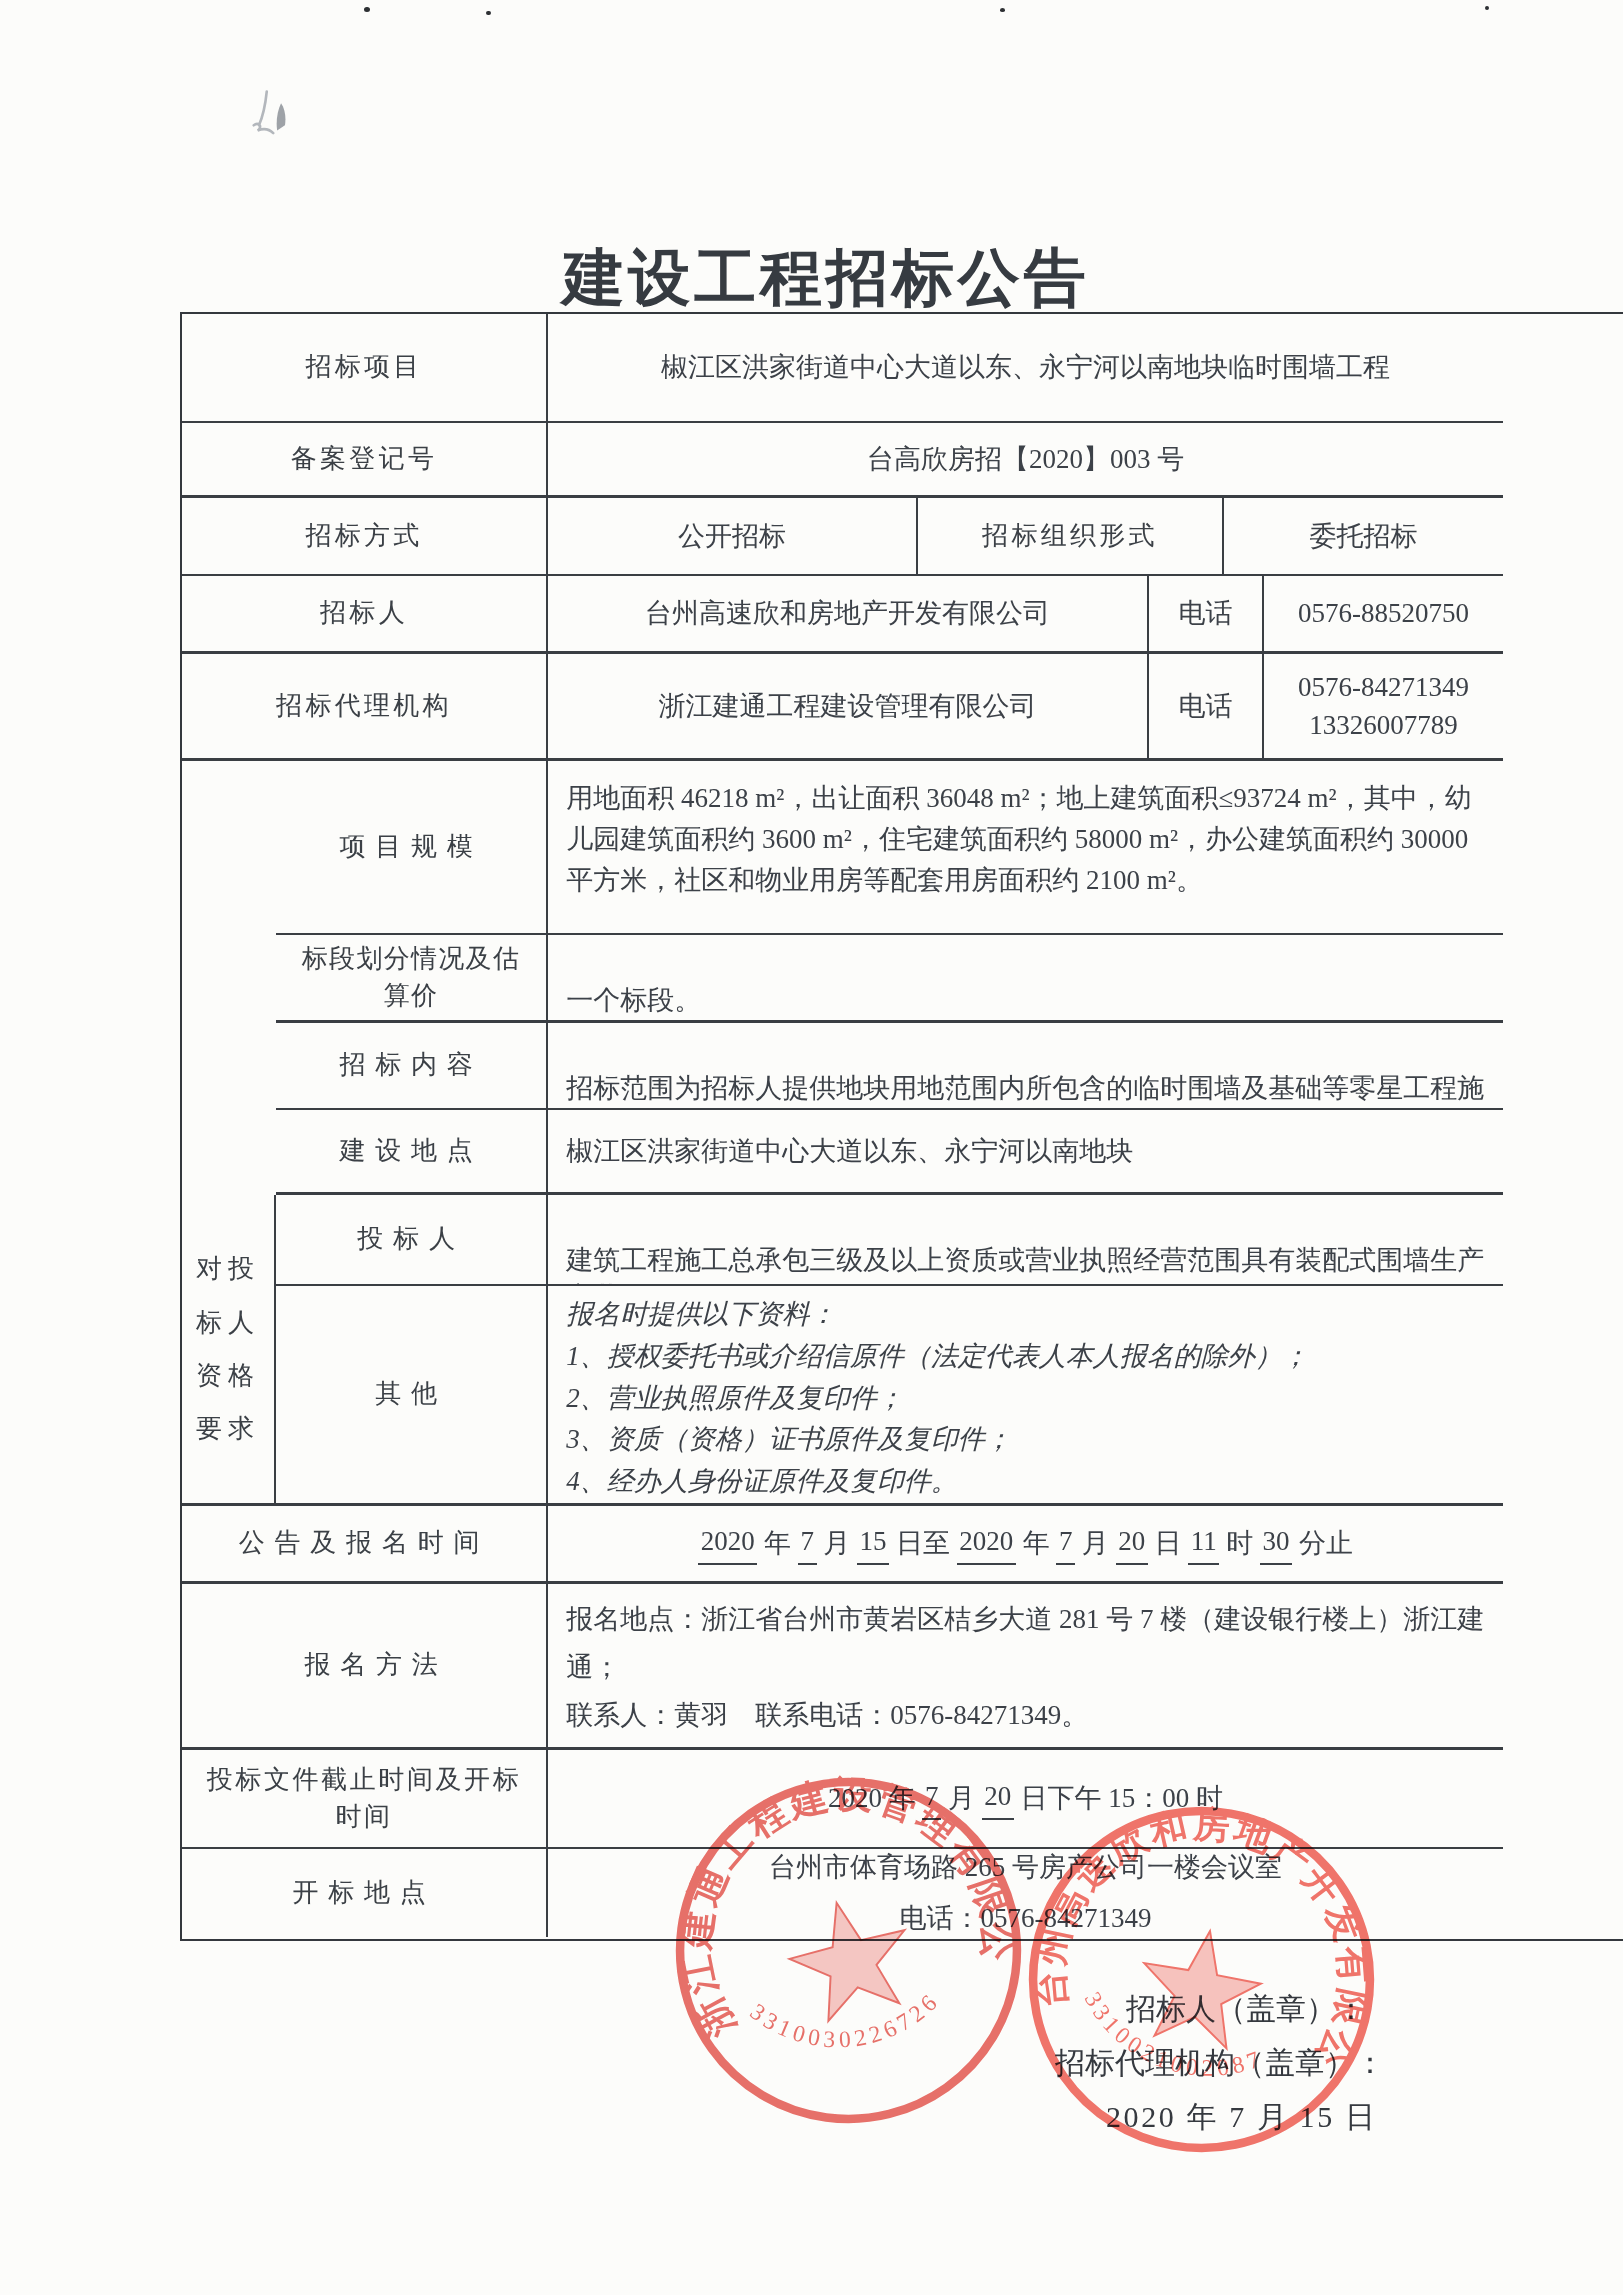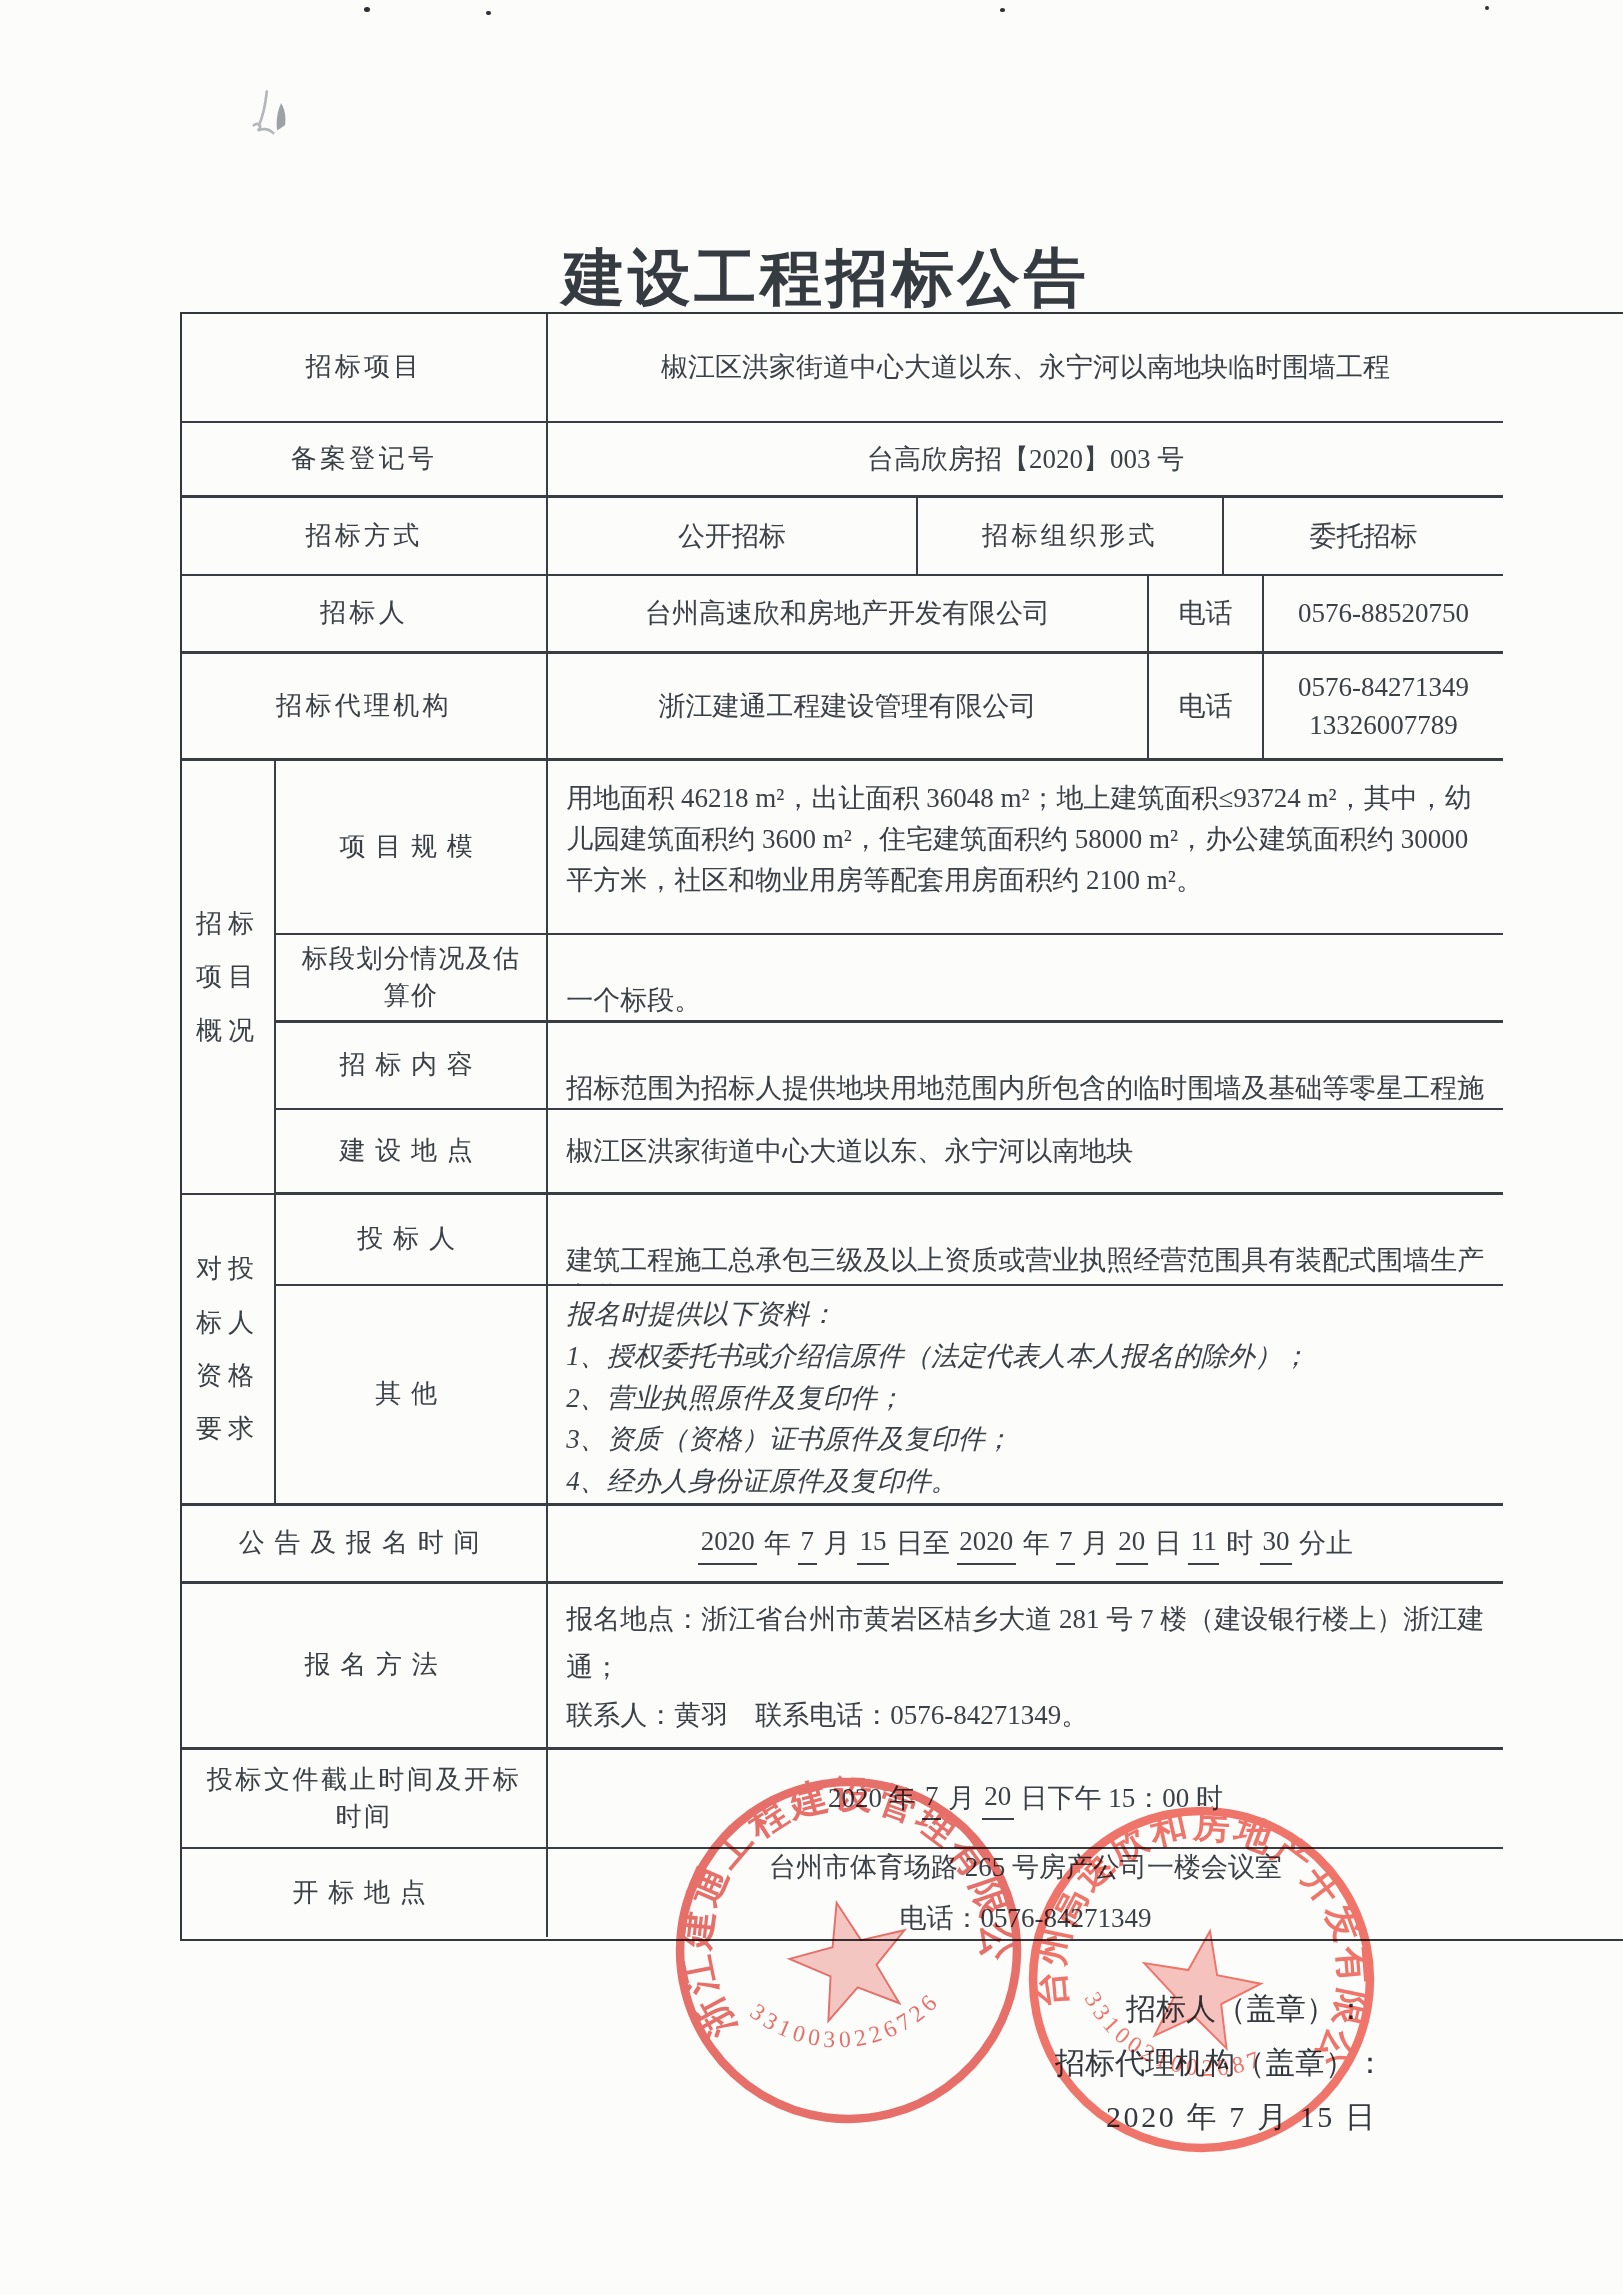--- a/index.html
+++ b/index.html
@@ -109,23 +109,20 @@
     <div class="cell ctr thickB" style="grid-column:3/span 2;grid-row:4;">台州高速欣和房地产开发有限公司</div>
     <div class="cell ctr thickB" style="grid-column:5/span 2;grid-row:4;">电话</div>
     <div class="cell ctr noR thickB" style="grid-column:7;grid-row:4;">0576-88520750</div>
 
     <div class="cell lab thickB" style="grid-column:1/span 2;grid-row:5;">招标代理机构</div>
     <div class="cell ctr thickB" style="grid-column:3/span 2;grid-row:5;">浙江建通工程建设管理有限公司</div>
     <div class="cell ctr thickB" style="grid-column:5/span 2;grid-row:5;">电话</div>
     <div class="cell ctr noR thickB" style="grid-column:7;grid-row:5;">0576-84271349
 13326007789</div>
 
-    <div class="cell vlab" style="grid-column:1;grid-row:6/span 4;">招标
-项目
-概况</div>
 
     <div class="cell lab sp" style="grid-column:2;grid-row:6;">项目规模</div>
     <div class="cell txt noR" style="grid-column:3/span 5;grid-row:6;line-height:1.52;padding-top:17px;">用地面积 46218 m²，出让面积 36048 m²；地上建筑面积≤93724 m²，其中，幼儿园建筑面积约 3600 m²，住宅建筑面积约 58000 m²，办公建筑面积约 30000 平方米，社区和物业用房等配套用房面积约 2100 m²。</div>
 
     <div class="cell lab thickB" style="grid-column:2;grid-row:7;letter-spacing:1.3px;">标段划分情况及估
 算价</div>
     <div class="cell txt tight noR thickB" style="grid-column:3/span 5;grid-row:7;">一个标段。
 估算价为 155800 元</div>
 
     <div class="cell lab sp" style="grid-column:2;grid-row:8;">招标内容</div>

